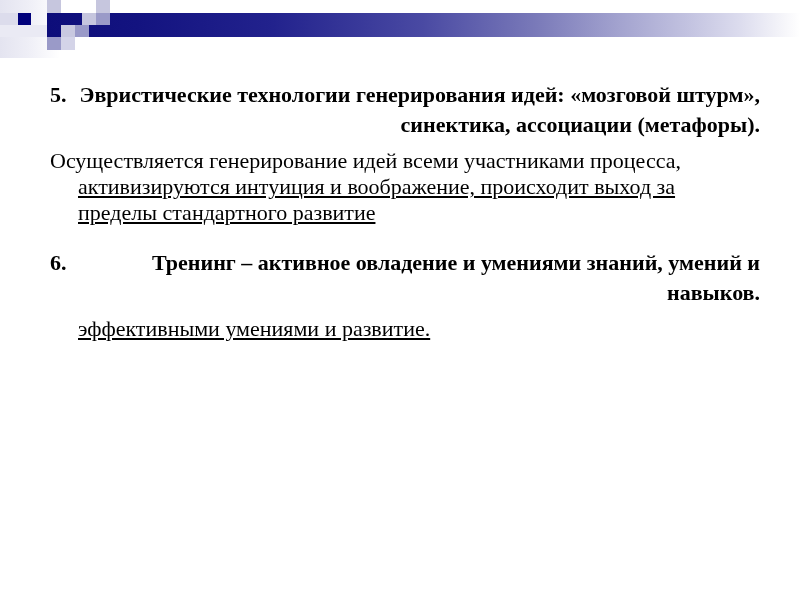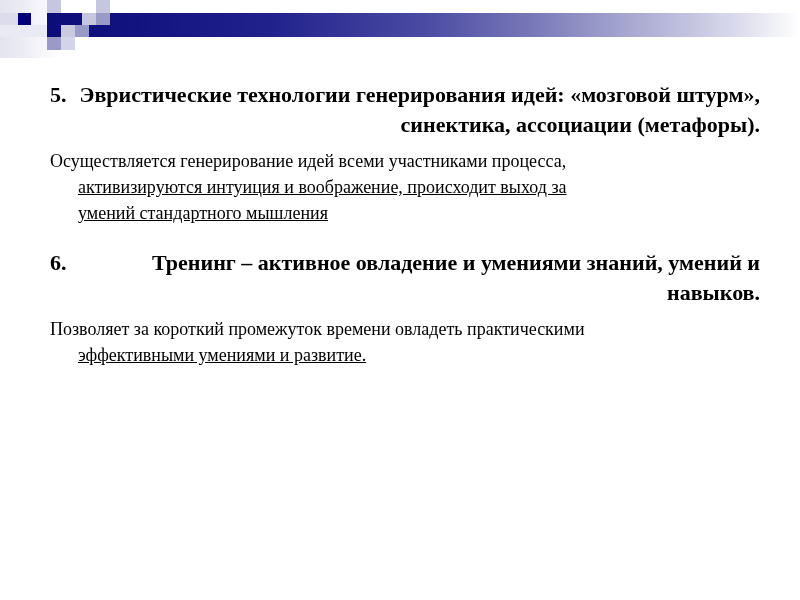--- a/index.html
+++ b/index.html
@@ -86,21 +86,21 @@
     width: 28px;
     text-align: left;
   }
 
   .bullet .btext {
     flex: 1 1 auto;
     text-align: right;
   }
 
   .para {
-    font-size: 18px;
+    font-size: 22px;
     line-height: 26px;
     padding-left: 0;
     text-indent: 0;
     margin-top: 8px;
     margin-bottom: 10px;
   }
 
   .para .l1 { display: block; padding-left: 0px; }
   .para .l2 { display: block; padding-left: 28px; text-decoration: underline; }
 
@@ -131,29 +131,28 @@
   <div class="content">
 
     <div class="bullet">
       <span class="marker">5.</span>
       <span class="btext">Эвристические технологии генерирования идей: «мозговой штурм», синектика, ассоциации (метафоры).</span>
     </div>
 
     <div class="para">
       <span class="l1">Осуществляется генерирование идей всеми участниками процесса,</span>
       <span class="l2">активизируются интуиция и воображение, происходит выход за</span>
-      <span class="l2">умений стандартного мышления</span>
+      <span class="l2">пределы стандартного развитие</span>
     </div>
 
     <div class="gap-a"></div>
 
     <div class="bullet">
       <span class="marker">6.</span>
       <span class="btext">Тренинг – активное овладение и умениями знаний, умений и навыков.</span>
     </div>
 
     <div class="para">
-      <span class="l1">Позволяет за короткий промежуток времени овладеть практическими</span>
       <span class="l2">эффективными умениями и развитие.</span>
     </div>
 
   </div>
 </div>
 
 </body></html>

